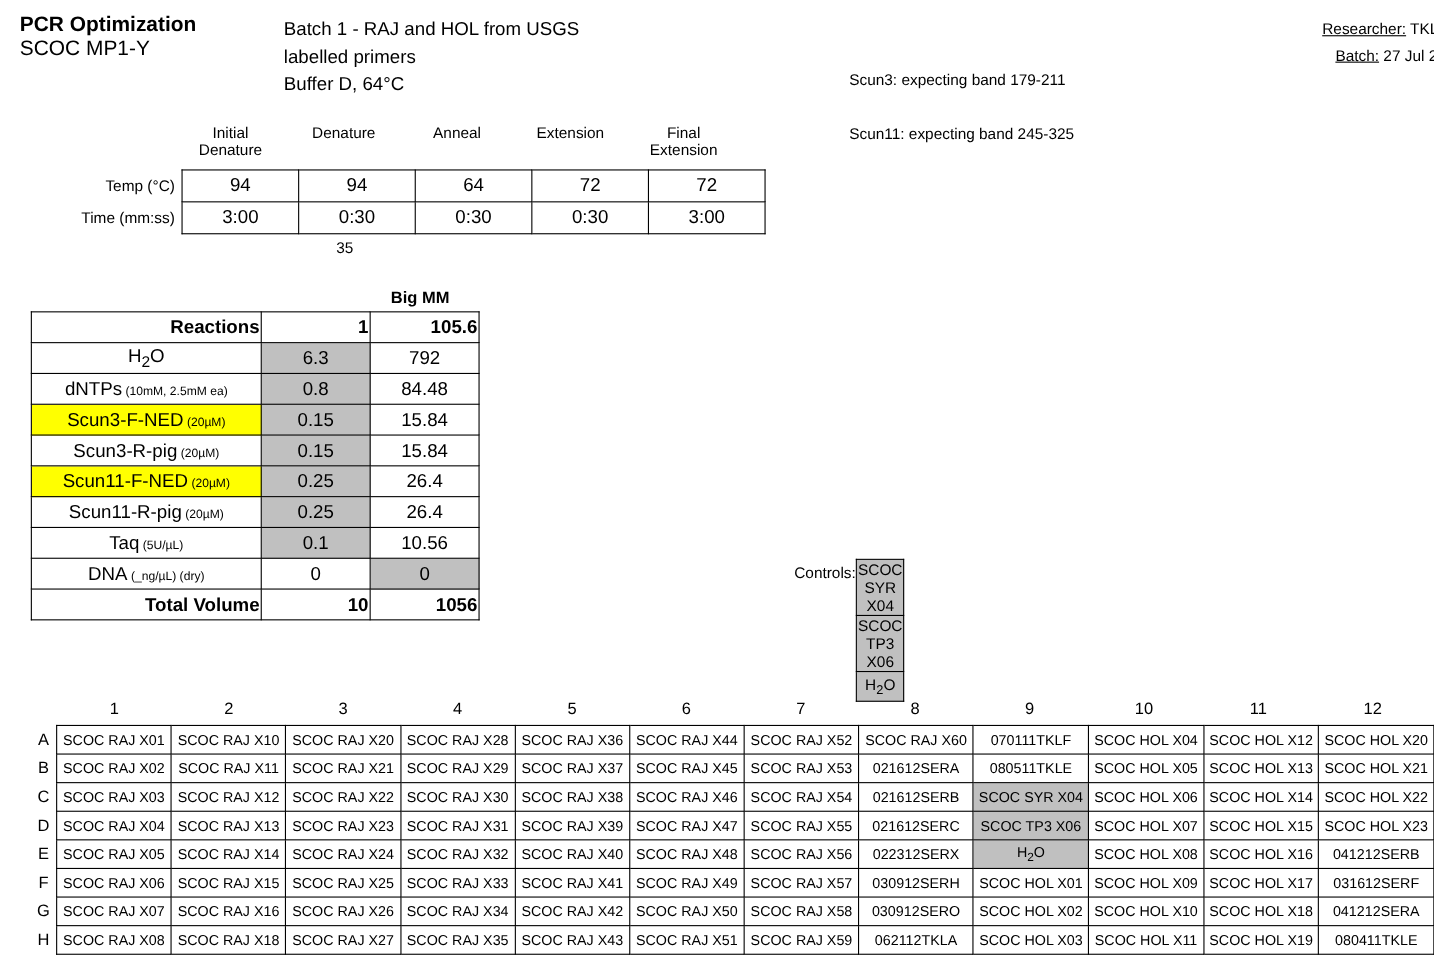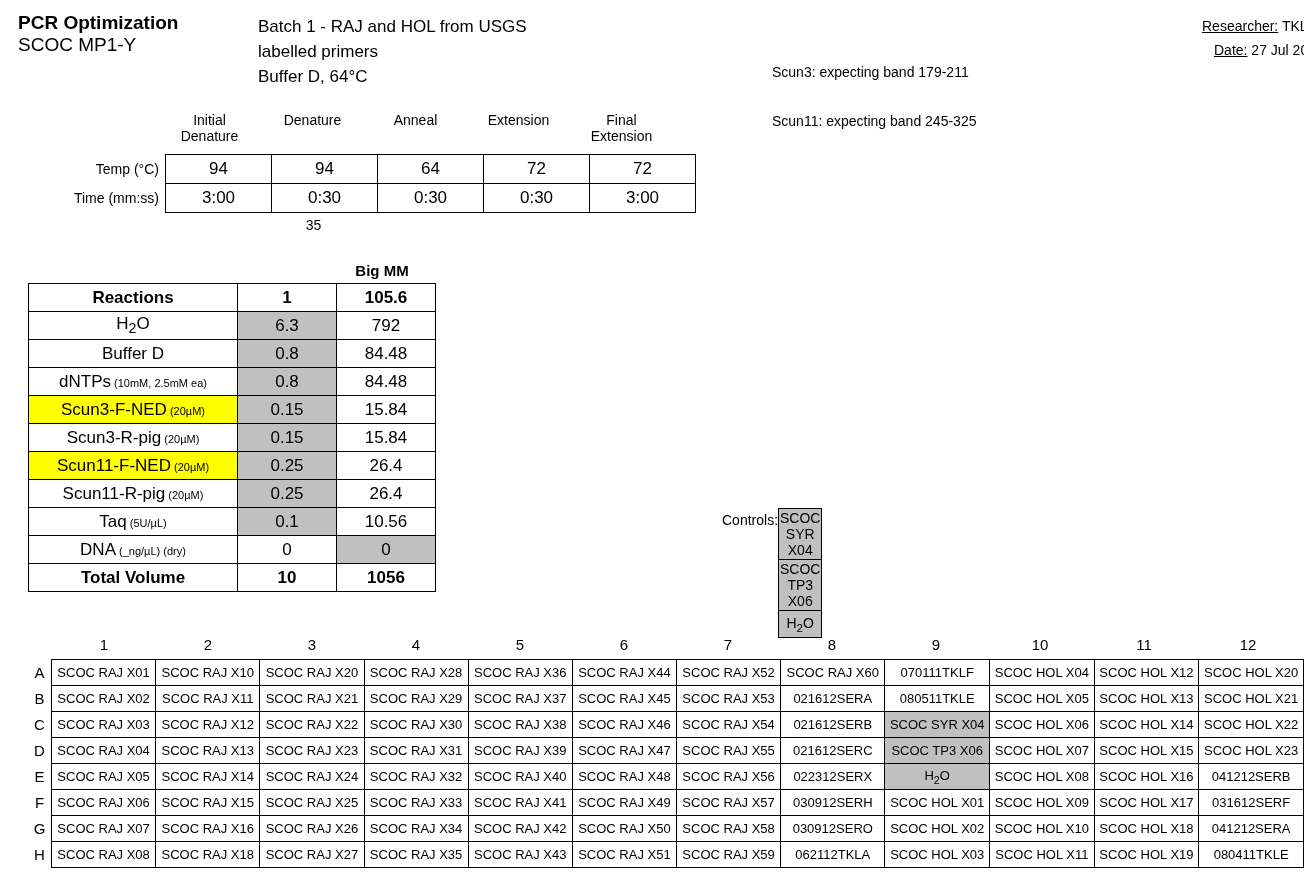--- a/index.html
+++ b/index.html
@@ -102,21 +102,21 @@
   #mm-table { border-collapse: collapse; }
   #mm-table td {
     border: 1px solid #000;
     height: 25px;
     font-size: 17px;
     text-align: center;
   }
   #mm-table td.name { width: 206px; }
   #mm-table td.one { width: 96px; }
   #mm-table td.big { width: 96px; }
-  #mm-table td.bold { font-weight: bold; }
+  #mm-table td.bold { font-weight: bold; text-align: right; }
   .shade { background: #c0c0c0; }
   .hl { background: #ffff00; }
   .sub { font-size: 11px; }
 
   
   #controls-wrap { left: 722px; top: 508px; }
   #controls-label {
     position: absolute;
     left: 0; top: 4px;
     font-size: 14px;
@@ -180,21 +180,21 @@
     <div>Scun3: expecting band 179-211</div>
     <div>Scun11: expecting band 245-325</div>
   </div>
 
 <div class="abs" id="meta-block">
   <div class="meta-row" id="meta-researcher">
     <span class="meta-label">Researcher:</span>
     <span>TKLuckau</span>
   </div>
   <div class="meta-row" id="meta-date">
-    <span class="meta-label">Date:</span>
+    <span class="meta-label">Batch:</span>
     <span>27 Jul 2012</span>
   </div>
 </div>
 
 <div class="abs" id="cycle-wrap">
   <div id="cycle-head">
     <div class="spacer"></div>
   <div class="ch">Initial<br>Denature</div>
       <div class="ch">Denature</div>
       <div class="ch">Anneal</div>
@@ -230,25 +230,20 @@
       <tbody id="mm-body">
         <tr>
           <td class="name bold"><span>Reactions</span></td>
           <td class="one bold">1</td>
           <td class="big bold">105.6</td>
         </tr>
         <tr>
           <td class="name"><span>H<sub>2</sub>O</span></td>
           <td class="one shade">6.3</td>
           <td class="big">792</td>
-        </tr>
-        <tr>
-          <td class="name"><span>Buffer D</span></td>
-          <td class="one shade">0.8</td>
-          <td class="big">84.48</td>
         </tr>
         <tr>
           <td class="name"><span>dNTPs</span><span class="sub"> (10mM, 2.5mM ea)</span></td>
           <td class="one shade">0.8</td>
           <td class="big">84.48</td>
         </tr>
         <tr>
           <td class="name hl"><span>Scun3-F-NED</span><span class="sub"> (20µM)</span></td>
           <td class="one shade">0.15</td>
           <td class="big">15.84</td>

